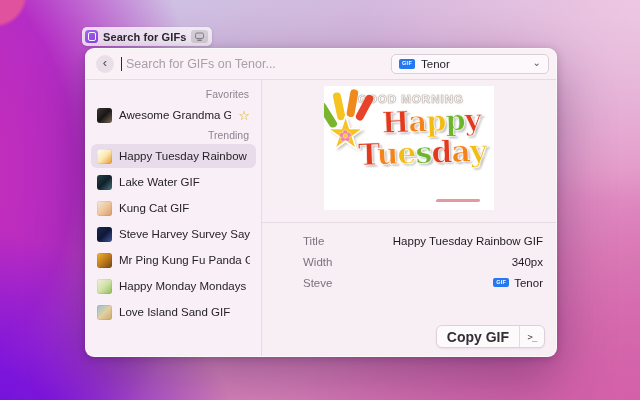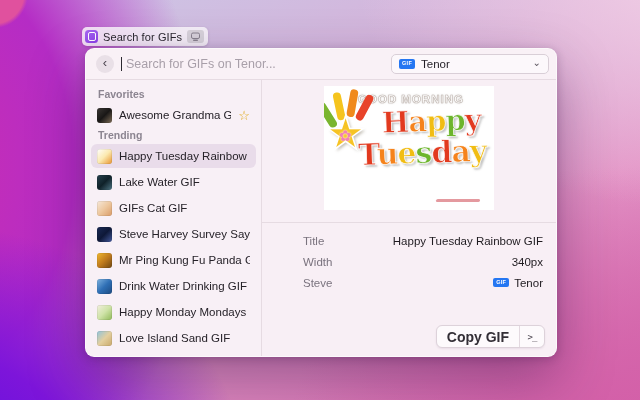--- a/index.html
+++ b/index.html
@@ -13,21 +13,21 @@
       radial-gradient(ellipse 560px 400px at 108% -8%,#f2cfe6 0%,rgba(242,207,230,0) 60%),
       radial-gradient(ellipse 500px 420px at 96% 110%,#d45fa8 0%,rgba(212,95,168,0) 65%),
       linear-gradient(158deg,#cbc7e7 0%,#d5b3da 32%,#e394c6 64%,#d167ab 100%);}
   
   .pill{position:absolute;left:82px;top:27px;height:19px;display:flex;align-items:center;gap:5px;
         background:rgba(253,250,253,.82);border-radius:5px;padding:0 4px 0 3px;
         box-shadow:0 1px 3px rgba(60,20,80,.18);}
   .ext-icon{width:13px;height:13px;border-radius:3.5px;background:linear-gradient(145deg,#a868f2,#8b3fe8);
         display:flex;align-items:center;justify-content:center;}
   .ext-icon i{display:block;width:6px;height:7px;border:1.2px solid #fff;border-radius:2px;}
-  .pill-label{font-size:11px;color:#2a272e;font-weight:400;letter-spacing:.1px;}
+  .pill-label{font-size:11px;color:#2a272e;font-weight:700;letter-spacing:.1px;}
   .key-badge{width:17px;height:13px;border-radius:3px;background:#d7d2da;display:flex;align-items:center;
         justify-content:center;}
   
   .window{position:absolute;left:85px;top:48px;width:470px;height:307px;border-radius:9px;
         background:#f9f1f6;box-shadow:0 22px 55px rgba(40,5,60,.38),0 2px 10px rgba(40,5,60,.22);
         overflow:hidden;display:flex;flex-direction:column;border:.5px solid rgba(255,255,255,.55);}
   .hdr{height:30px;flex:0 0 30px;display:flex;align-items:center;padding:0 7px 0 10px;gap:7px;}
   .back-btn{width:18px;height:18px;border-radius:50%;background:#e9e0e7;color:#4c4650;font-size:13px;
         line-height:16px;text-align:center;flex:0 0 18px;}
   .caret{width:1px;height:14px;background:#2c2930;}
@@ -38,21 +38,21 @@
         background:#fcf8fb;display:flex;align-items:center;gap:6px;padding:0 7px;box-sizing:border-box;}
   .gif-badge{background:#2577f2;color:#fff;font-size:5.5px;font-weight:bold;border-radius:2px;
         padding:2px 3px;line-height:1;letter-spacing:.3px;}
   .dd-label{font-size:11.5px;color:#231f26;flex:1;}
   .dd-chevron{font-size:10px;color:#5a545e;margin-top:-3px;}
   .hdiv{height:1px;background:#e6dbe2;flex:0 0 1px;}
   .body{flex:1;display:flex;min-height:0;}
   
   .sidebar{width:176px;flex:0 0 176px;border-right:1px solid #e6dbe2;background:#f8f0f6;
         padding:8px 5px 0 5px;box-sizing:border-box;overflow:hidden;}
-  .section-label{display:block;font-size:10.5px;font-weight:700;color:#8c8591;margin:0 7px 3px 7px;}
+  .section-label{display:block;font-size:10.5px;font-weight:400;color:#8c8591;margin:0 7px 3px 7px;text-align:right;}
   .row{display:flex;align-items:center;gap:7px;height:24px;border-radius:6px;padding:0 6px;margin-bottom:2px;}
   .row.selected{background:#e9dcea;}
   .row + .section-label{margin-top:0;}
   .thumb{width:15px;height:15px;border-radius:3px;flex:0 0 15px;box-shadow:0 0 0 .5px rgba(0,0,0,.12) inset;}
   .row-label{font-size:11.5px;color:#262229;white-space:nowrap;overflow:hidden;}
   .fav-star{margin-left:auto;color:#dfa918;font-size:13px;line-height:1;}
   
   .panel{flex:1;display:flex;flex-direction:column;background:#f8eff5;min-width:0;position:relative;}
   .preview{height:136px;flex:0 0 136px;display:flex;justify-content:center;align-items:flex-start;padding-top:6px;}
   .gif-canvas{width:170px;height:124px;background:#fff;position:relative;overflow:hidden;}
@@ -133,33 +133,29 @@
           <div class="row selected">
             <span class="thumb" style="background: linear-gradient(135deg, rgb(255, 255, 255), rgb(251, 233, 176), rgb(232, 147, 44));"></span>
             <span class="row-label">Happy Tuesday Rainbow GIF</span>
           </div>
           <div class="row">
             <span class="thumb" style="background: linear-gradient(135deg, rgb(39, 66, 78), rgb(15, 33, 41), rgb(78, 117, 132));"></span>
             <span class="row-label">Lake Water GIF</span>
           </div>
           <div class="row">
             <span class="thumb" style="background: linear-gradient(135deg, rgb(246, 232, 218), rgb(237, 199, 158), rgb(217, 154, 102));"></span>
-            <span class="row-label">GIFs Cat GIF</span>
+            <span class="row-label">Kung Cat GIF</span>
           </div>
           <div class="row">
             <span class="thumb" style="background: linear-gradient(135deg, rgb(27, 42, 85), rgb(14, 24, 56), rgb(68, 89, 156));"></span>
             <span class="row-label">Steve Harvey Survey Says GIF</span>
           </div>
           <div class="row">
             <span class="thumb" style="background: linear-gradient(135deg, rgb(240, 184, 47), rgb(192, 123, 30), rgb(110, 70, 18));"></span>
             <span class="row-label">Mr Ping Kung Fu Panda GIF</span>
-          </div>
-          <div class="row">
-            <span class="thumb" style="background: linear-gradient(135deg, rgb(127, 179, 224), rgb(47, 111, 181), rgb(28, 74, 128));"></span>
-            <span class="row-label">Drink Water Drinking GIF</span>
           </div>
           <div class="row">
             <span class="thumb" style="background: linear-gradient(135deg, rgb(243, 239, 223), rgb(207, 227, 168), rgb(143, 185, 87));"></span>
             <span class="row-label">Happy Monday Mondays GIF</span>
           </div>
           <div class="row">
             <span class="thumb" style="background: linear-gradient(135deg, rgb(143, 195, 221), rgb(227, 207, 159), rgb(201, 168, 106));"></span>
             <span class="row-label">Love Island Sand GIF</span>
           </div>
         </div>

